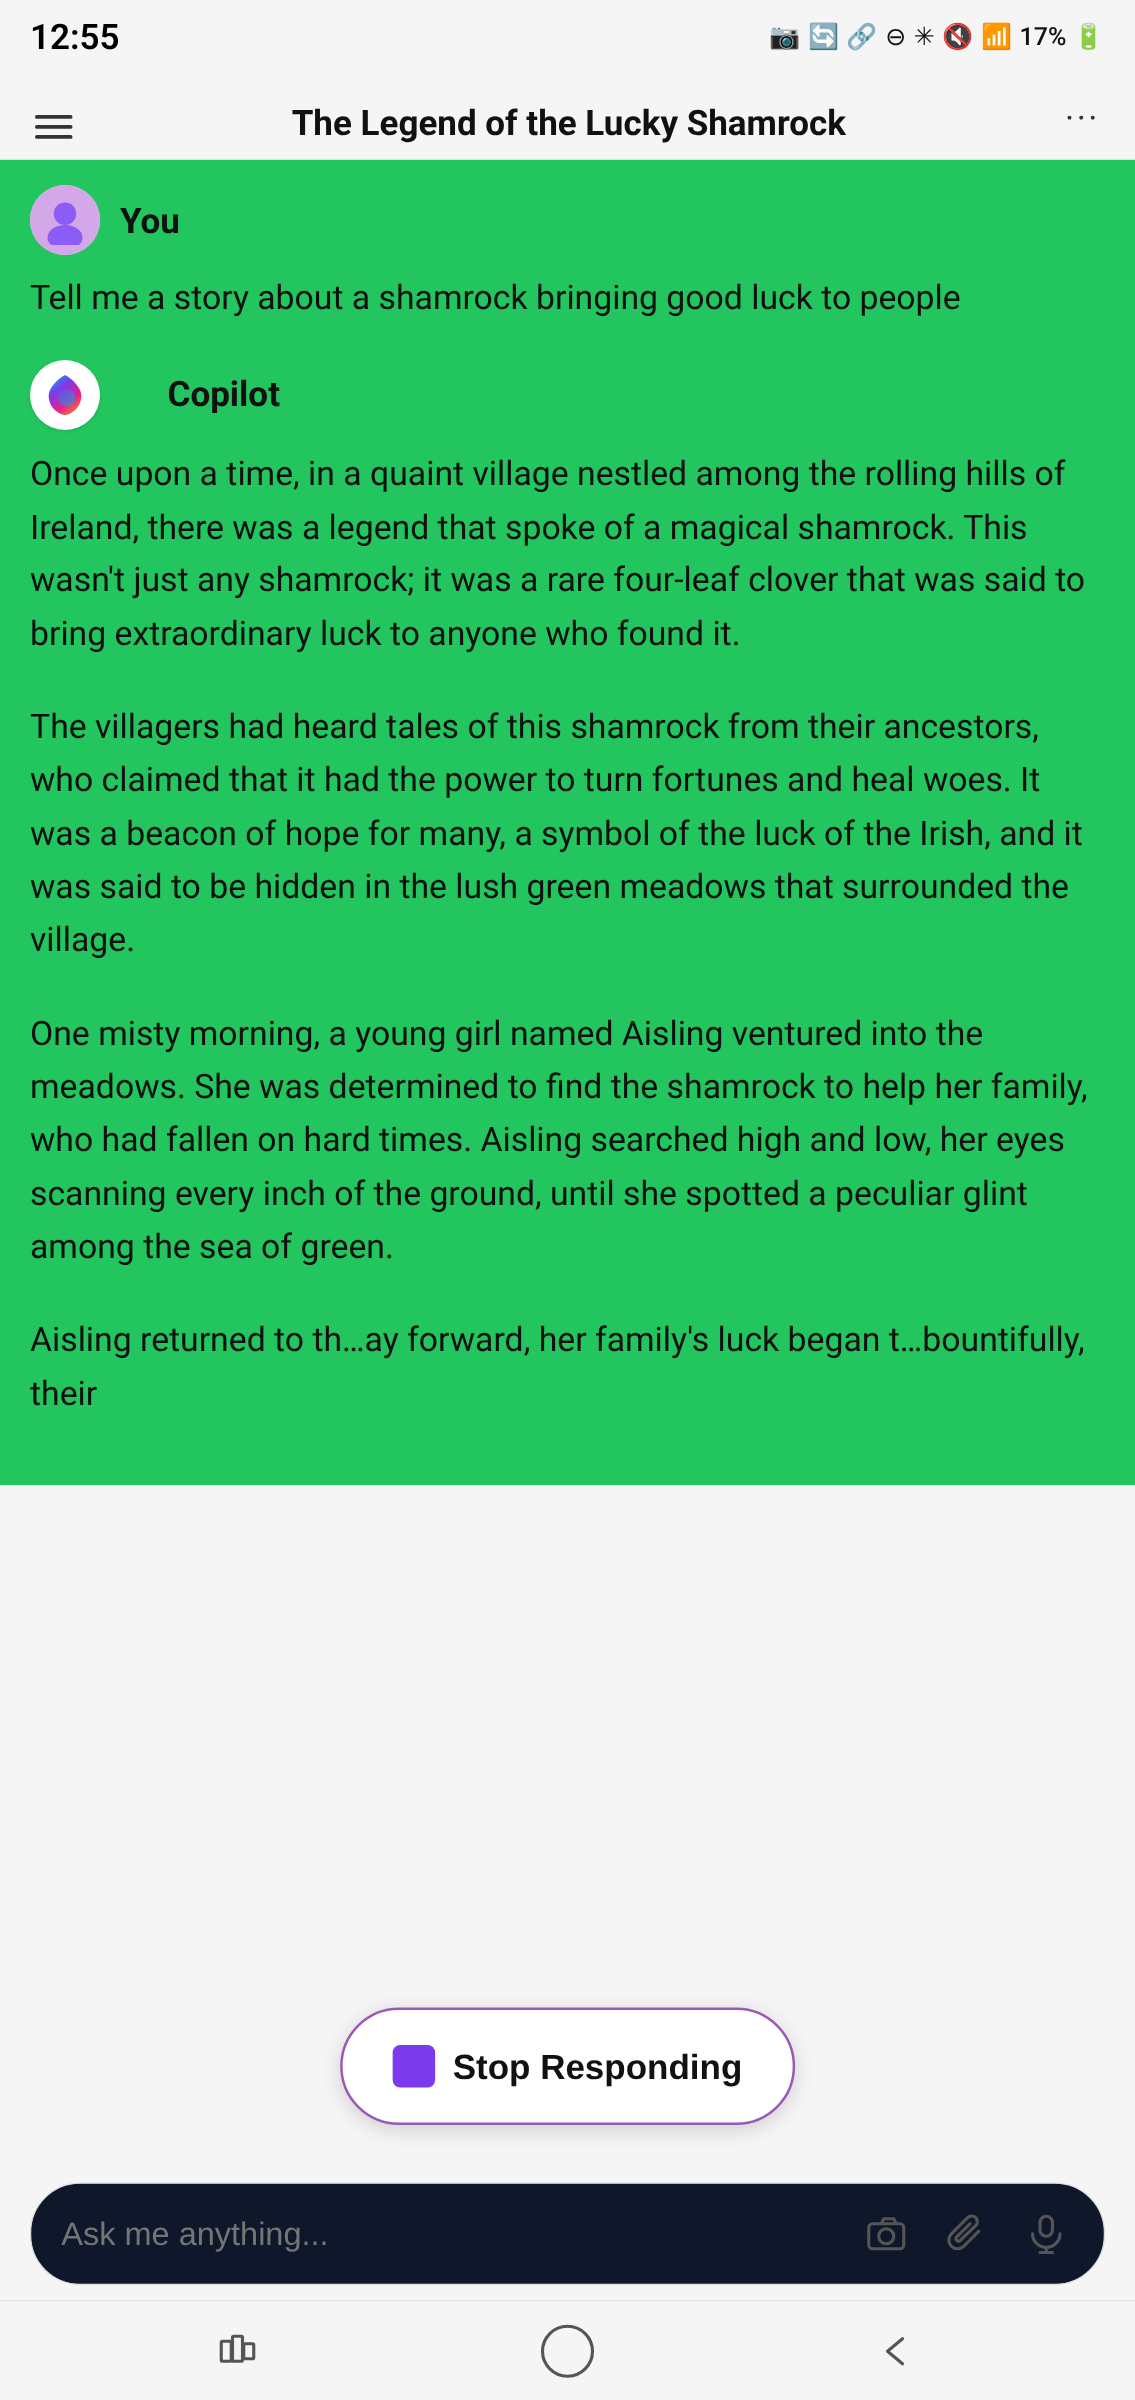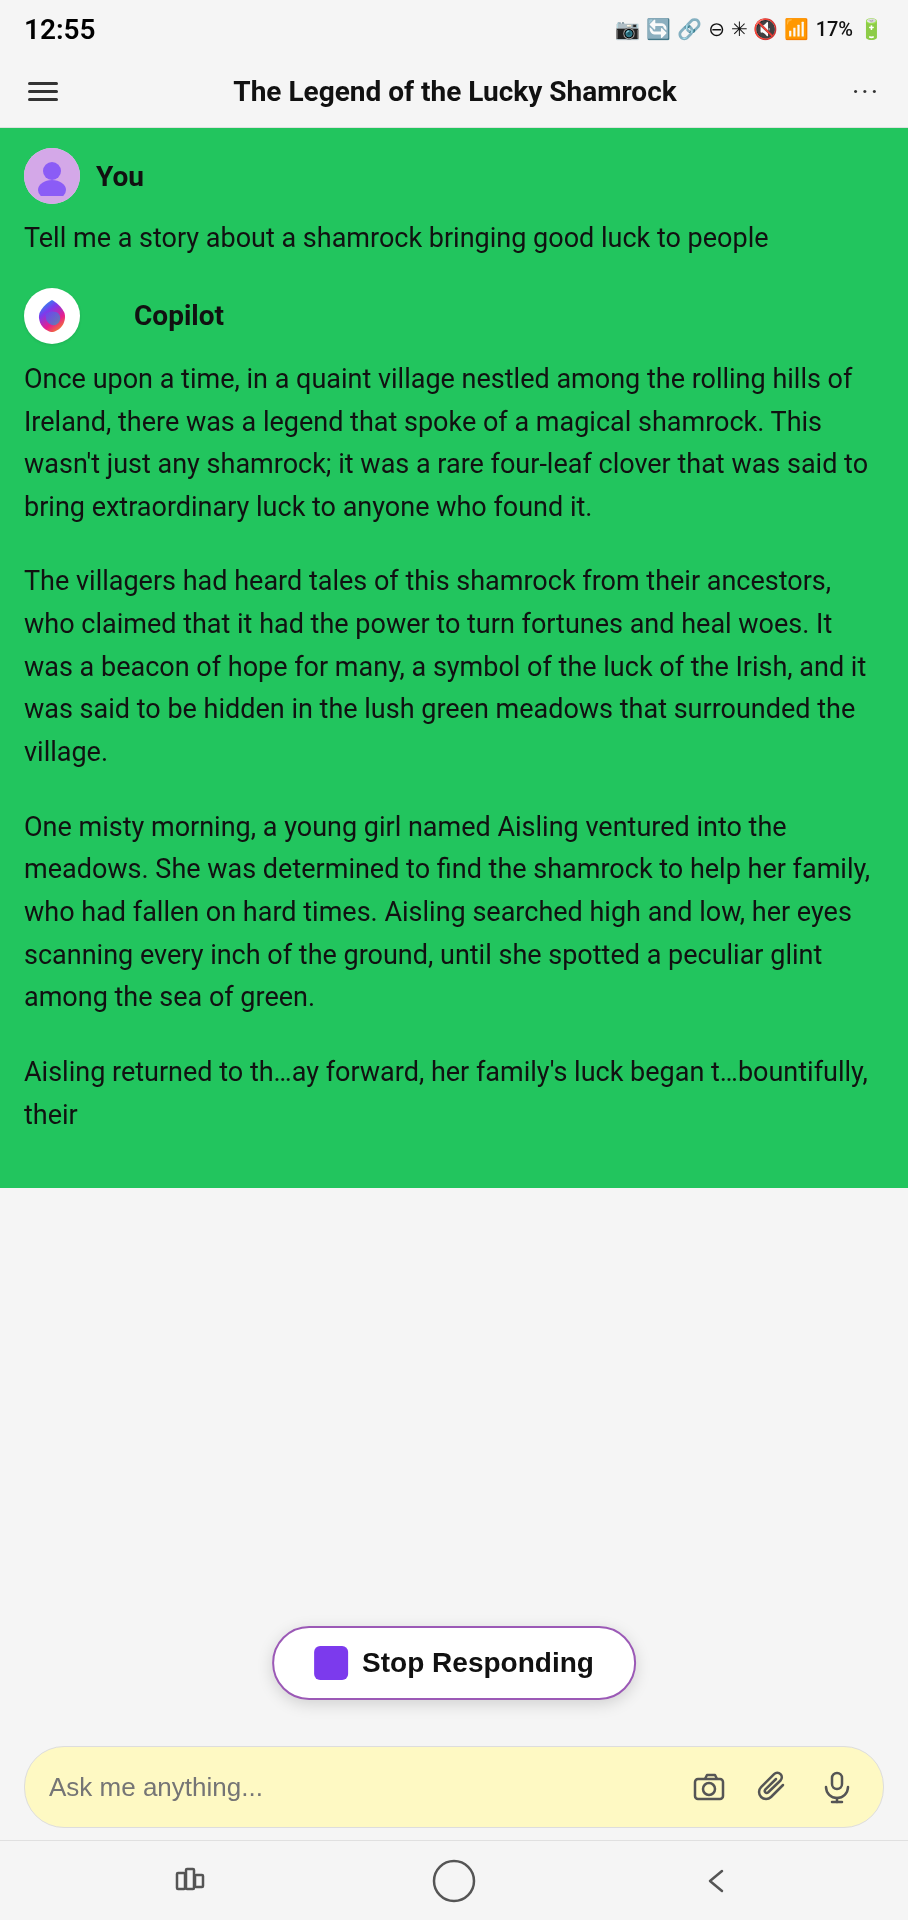--- a/index.html
+++ b/index.html
@@ -48,21 +48,21 @@
 
     .battery-text {
       font-size: 22px;
       font-weight: 500;
     }
 
     
     .header {
       background-color: #f5f5f5;
       display: flex;
-      align-items: center;
+      align-items: flex-end;
       justify-content: space-between;
       padding: 12px 24px;
       border-bottom: 1px solid #e0e0e0;
       height: 72px;
     }
 
     .header-menu-icon {
       display: flex;
       flex-direction: column;
       gap: 5px;
@@ -189,26 +189,26 @@
     .stop-responding-container {
       position: fixed;
       bottom: 220px;
       left: 50%;
       transform: translateX(-50%);
       z-index: 100;
     }
 
     .stop-responding-btn {
       display: flex;
-      align-items: center;
+      align-items: flex-end;
       gap: 14px;
       background: white;
       border: 2px solid #9b59b6;
       border-radius: 50px;
-      padding: 18px 40px;
+      padding: 28px 40px;
       cursor: pointer;
       box-shadow: 0 4px 16px rgba(0,0,0,0.15);
       white-space: nowrap;
     }
 
     .stop-icon {
       width: 34px;
       height: 34px;
       background-color: #7c3aed;
       border-radius: 6px;
@@ -226,21 +226,21 @@
       position: fixed;
       bottom: 80px;
       left: 0;
       right: 0;
       width: 908px;
       padding: 12px 24px;
       background-color: #f5f5f5;
     }
 
     .input-container {
-      background: #fef9c3;
+      background: #0f172a;
       border-radius: 40px;
       border: 1.5px solid #ddd;
       display: flex;
       align-items: center;
       padding: 18px 24px;
       gap: 16px;
     }
 
     .input-field {
       flex: 1;

